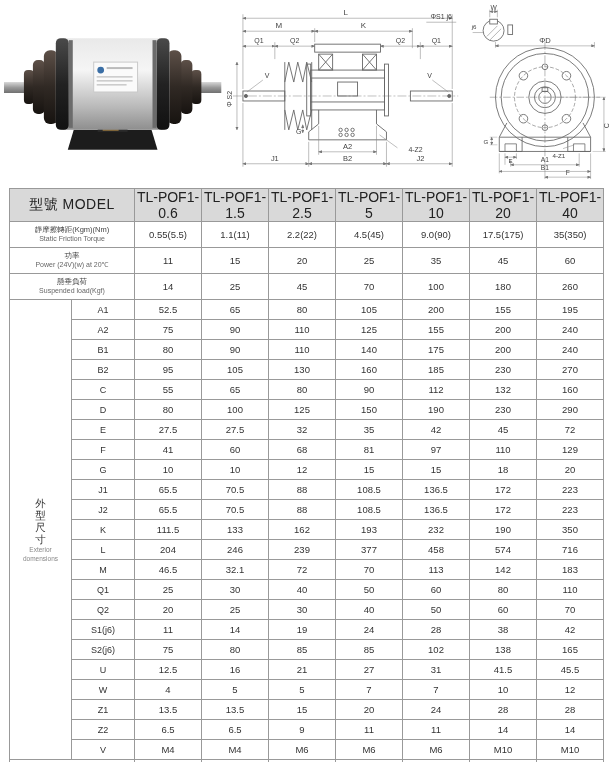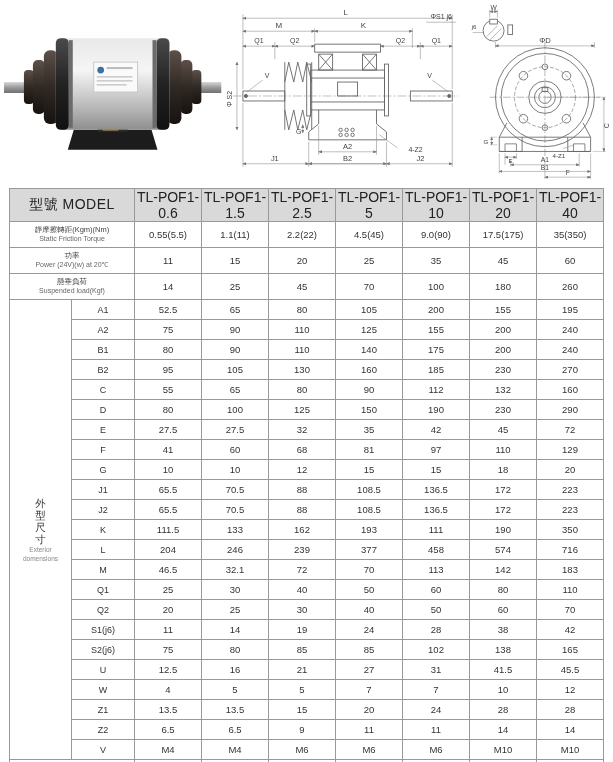--- a/index.html
+++ b/index.html
@@ -435,21 +435,21 @@
           <td class="val">136.5</td>
           <td class="val">172</td>
           <td class="val">223</td>
         </tr>
         <tr class="dim-row">
           <td class="dim-name">K</td>
           <td class="val">111.5</td>
           <td class="val">133</td>
           <td class="val">162</td>
           <td class="val">193</td>
-          <td class="val">111</td>
+          <td class="val">232</td>
           <td class="val">190</td>
           <td class="val">350</td>
         </tr>
         <tr class="dim-row">
           <td class="dim-name">L</td>
           <td class="val">204</td>
           <td class="val">246</td>
           <td class="val">239</td>
           <td class="val">377</td>
           <td class="val">458</td>

